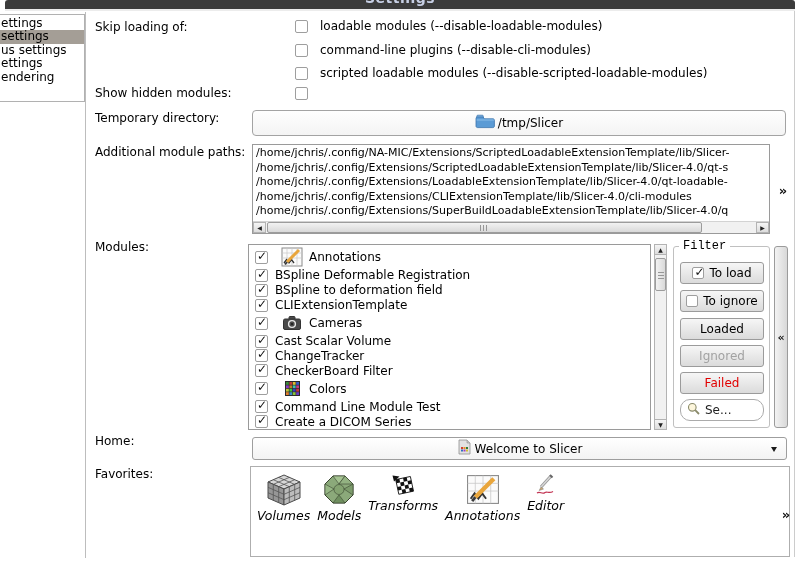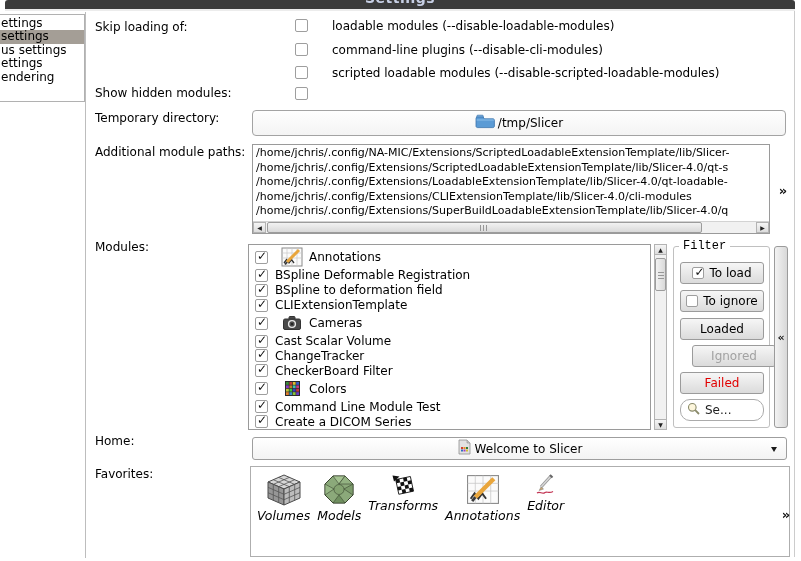--- a/index.html
+++ b/index.html
@@ -33,21 +33,21 @@
 
   
   .cb {
     width:13px; height:13px; border:1px solid #9e9e9e; border-radius:2px;
     background:#fff; display:inline-block; position:relative; flex:none;
   }
   .cb.checked::after {
     content:"✓"; position:absolute; left:1px; top:-2px;
     font-size:12px; font-weight:bold; color:#111; line-height:13px;
   }
-  .cbrow { position:absolute; left:252px; display:flex; align-items:flex-start; gap:24px; font-size:12px; white-space:nowrap;padding-left:43px; }
+  .cbrow { position:absolute; left:252px; display:flex; align-items:flex-end; gap:12px; font-size:12px; white-space:nowrap;padding-left:43px; }
 
   
   .tmpbtn {
     position:absolute; left:252px; top:110px; width:534px; height:26px;
     border:1px solid #a3a3a3; border-radius:4px; background:linear-gradient(#fefefe,#f4f4f4);
     display:flex; align-items:center; justify-content:center; gap:3px; font-size:12px;
   }
 
   
   .pathsbox {
@@ -92,21 +92,21 @@
 
   
   .filterbox { position:absolute; left:673px; top:246px; width:97px; height:182px; border:1px solid #c0c0c0; border-radius:3px; }
   .filter-legend { position:absolute; left:679px; top:239px; background:#fff; padding:0 4px; font-size:12px;font-family:Liberation Mono, monospace; }
   .btn {
     position:absolute; left:680px; width:84px; height:22px;
     border:1px solid #9b9b9b; border-radius:3px; background:linear-gradient(#f6f6f6,#dbdbdb);
     display:flex; align-items:center; justify-content:center; gap:5px; font-size:12px; white-space:nowrap;
   }
   .btn .cb { width:12px; height:12px; }
-  .btn.disabled { color:#a2a2a2;margin-left:12px; }
+  .btn.disabled { color:#a2a2a2; }
   .btn.failed { color:#e10000; }
   .searchbox {
     position:absolute; left:680px; top:399px; width:84px; height:22px;
     border:1px solid #ababab; border-radius:10px; background:#fff;
     display:flex; align-items:center; gap:5px; padding-left:6px; font-size:12px; color:#222;
   }
   .collapse-btn {
     position:absolute; left:774px; top:246px; width:14px; height:182px;
     border:1px solid #9b9b9b; border-radius:3px; background:linear-gradient(90deg,#f3f3f3,#d8d8d8);
     display:flex; align-items:center; justify-content:center; font-size:11px; font-weight:bold; color:#111;

